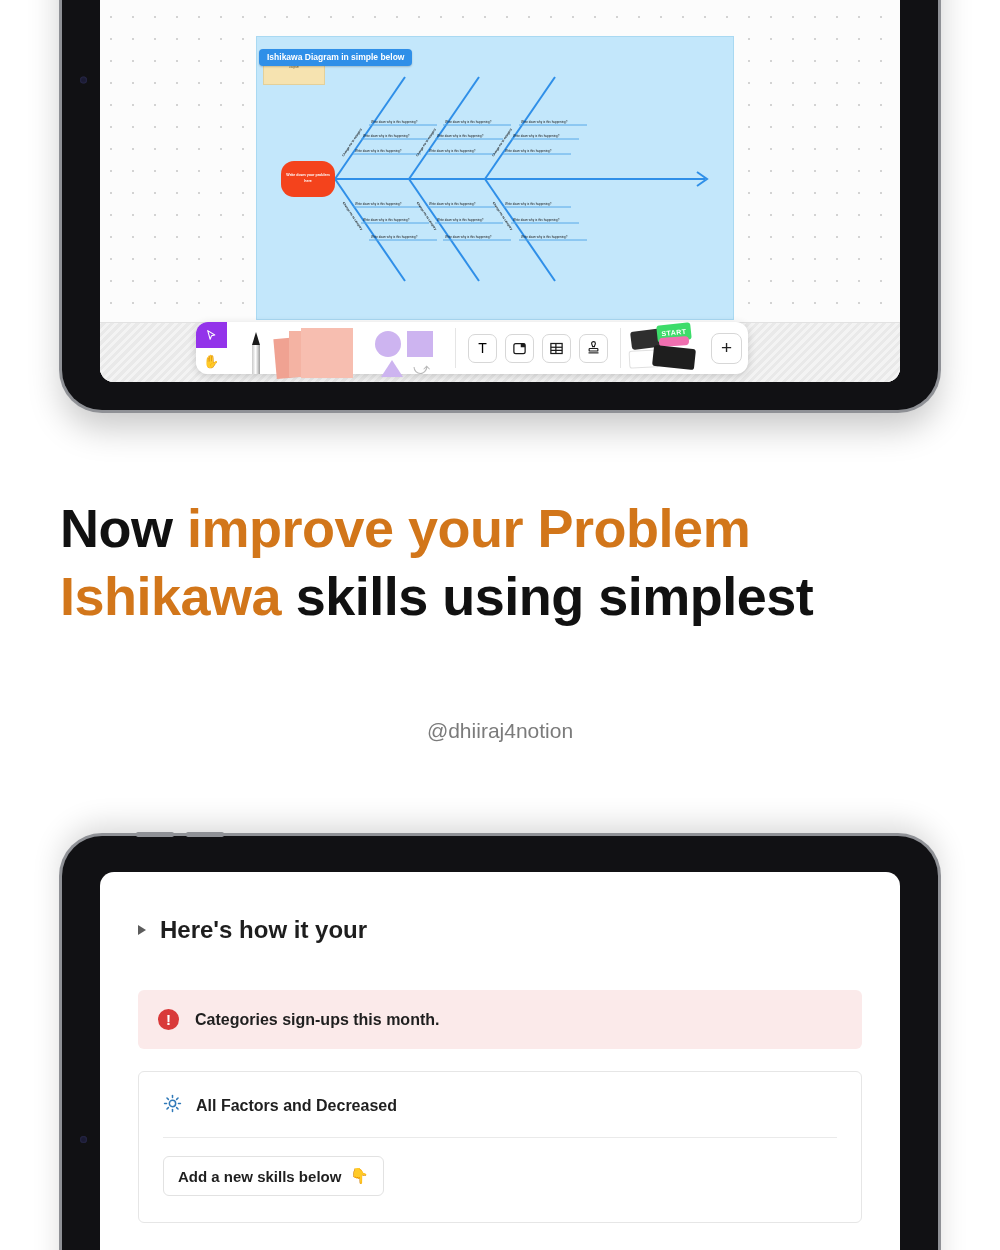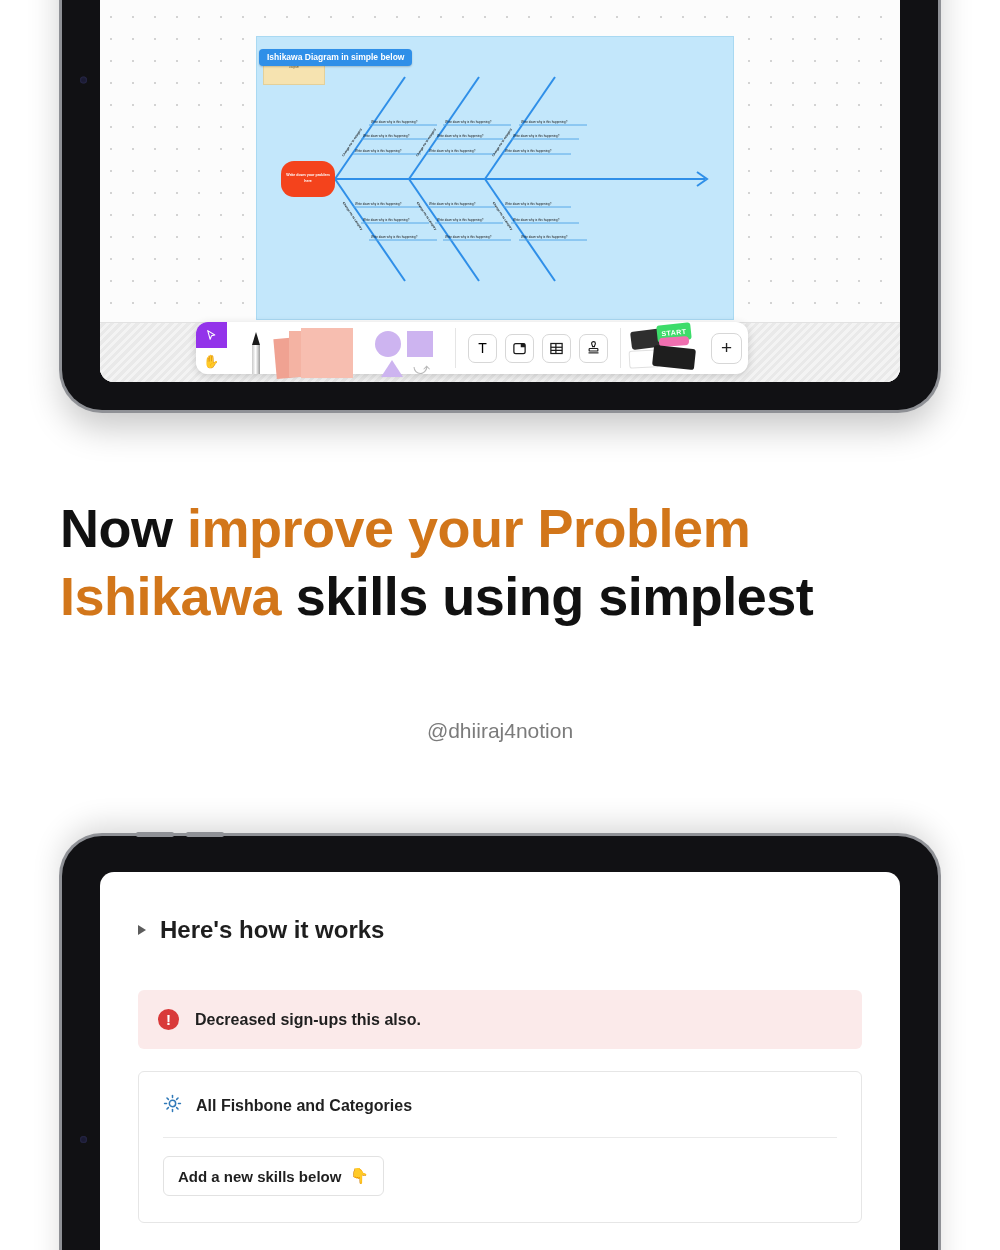--- a/index.html
+++ b/index.html
@@ -352,46 +352,46 @@
 
   <div class="tablet-bot">
     <div class="vol-btn vol-1"></div>
     <div class="vol-btn vol-2"></div>
     <div class="cam-dot-bot"></div>
     <div class="screen">
       <div class="doc">
 
         <div class="doc-toggle">
           <span class="tri"></span>
-          <span>Here's how it works</span>
+          <span>Here's how it your</span>
         </div>
 
         <div class="alert">
           <span class="alert-icon">!</span>
-          <span class="alert-text">Decreased sign-ups this also.</span>
+          <span class="alert-text">Categories sign-ups this month.</span>
         </div>
 
         <div class="card">
           <div class="card-head">
             <span>
               <svg width="19" height="19" viewBox="0 0 24 24">
                 <circle cx="12" cy="12" r="4" fill="none" stroke="#3079b8" stroke-width="1.9"></circle>
                 <g stroke="#3079b8" stroke-width="1.9" stroke-linecap="round">
                   <line x1="12" y1="2" x2="12" y2="4.5"></line>
                     <line x1="12" y1="19.5" x2="12" y2="22"></line>
                   <line x1="2" y1="12" x2="4.5" y2="12"></line>
                     <line x1="19.5" y1="12" x2="22" y2="12"></line>
                   <line x1="5" y1="5" x2="6.8" y2="6.8"></line>
                     <line x1="17.2" y1="17.2" x2="19" y2="19"></line>
                   <line x1="19" y1="5" x2="17.2" y2="6.8"></line>
                     <line x1="6.8" y1="17.2" x2="5" y2="19"></line>
                 </g>
               </svg>
             </span>
-            <span class="card-title">All Fishbone and Categories</span>
+            <span class="card-title">All Factors and Decreased</span>
           </div>
           <div class="card-rule"></div>
           <div class="pill">
             <span>Add a new skills below</span>
             <span>👇</span>
           </div>
         </div>
 
       </div>
     </div>

